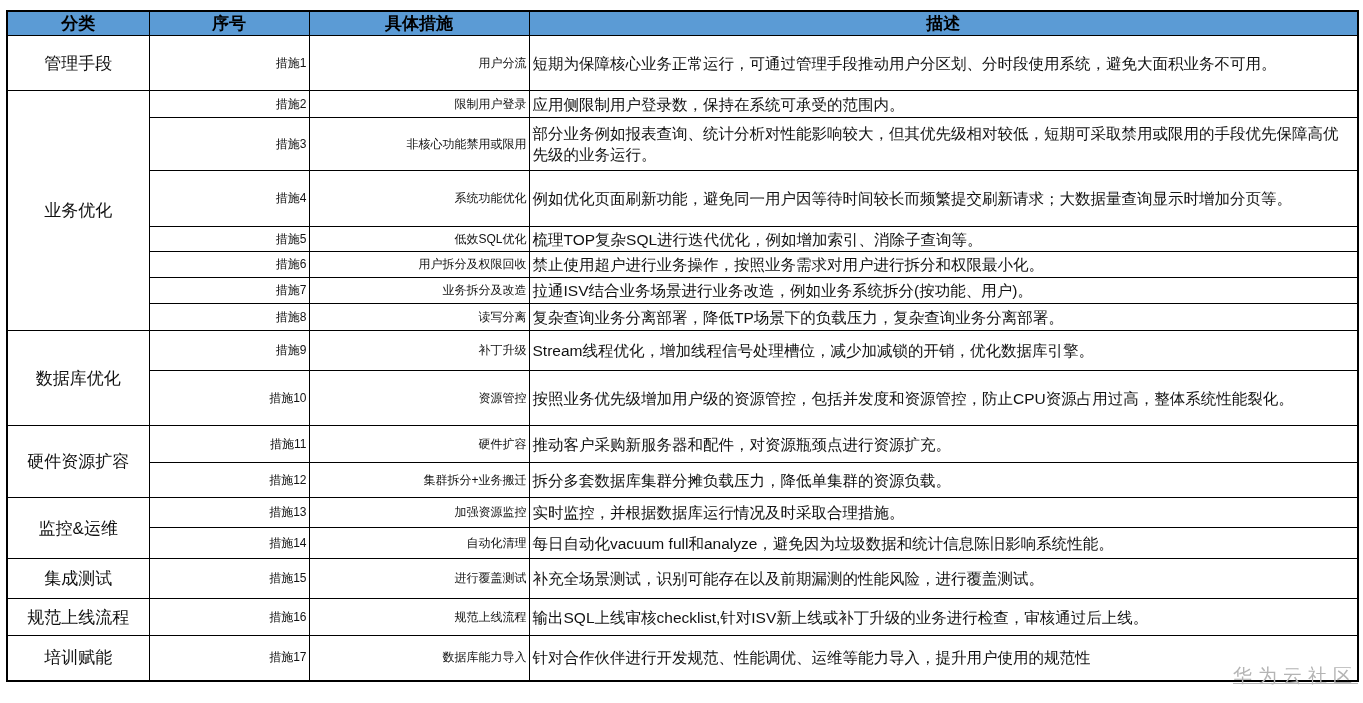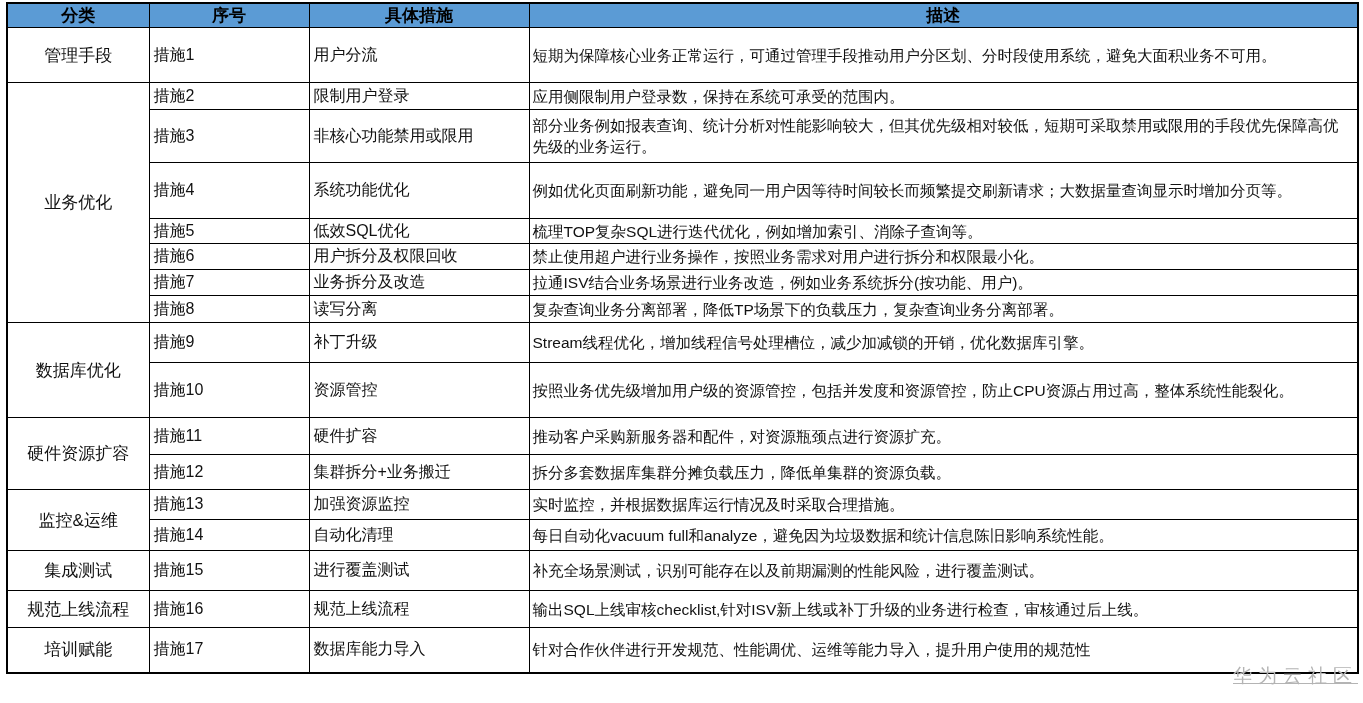--- a/index.html
+++ b/index.html
@@ -8,21 +8,21 @@
     background: #ffffff;
     width: 1363px;
     height: 703px;
     font-family: "Liberation Sans", "DejaVu Sans", sans-serif;
     position: relative;
     overflow: hidden;
   }
   .table-wrap {
     position: absolute;
     left: 6px;
-    top: 2px;
+    top: 10px;
     width: 1351px;
   }
   table.measures {
     border-collapse: collapse;
     table-layout: fixed;
     width: 1351px;
     border: 2px solid #000000;
     color: #111111;
   }
   table.measures col.c-cat { width: 142px; }
@@ -42,22 +42,22 @@
     height: 22px;
     padding: 0 2px;
     color: #000000;
   }
   td.cat {
     text-align: center;
     font-size: 17px;
     padding: 0 2px;
   }
   td.mid, td.mname {
-    text-align: left;
-    font-size: 16px;
+    text-align: right;
+    font-size: 12px;
     padding: 0 2px 0 4px;
     white-space: nowrap;
   }
   td.desc {
     text-align: left;
     font-size: 15.5px;
     line-height: 21px;
     padding: 1px 4px 1px 3px;
     margin-left: 45px;
   }

